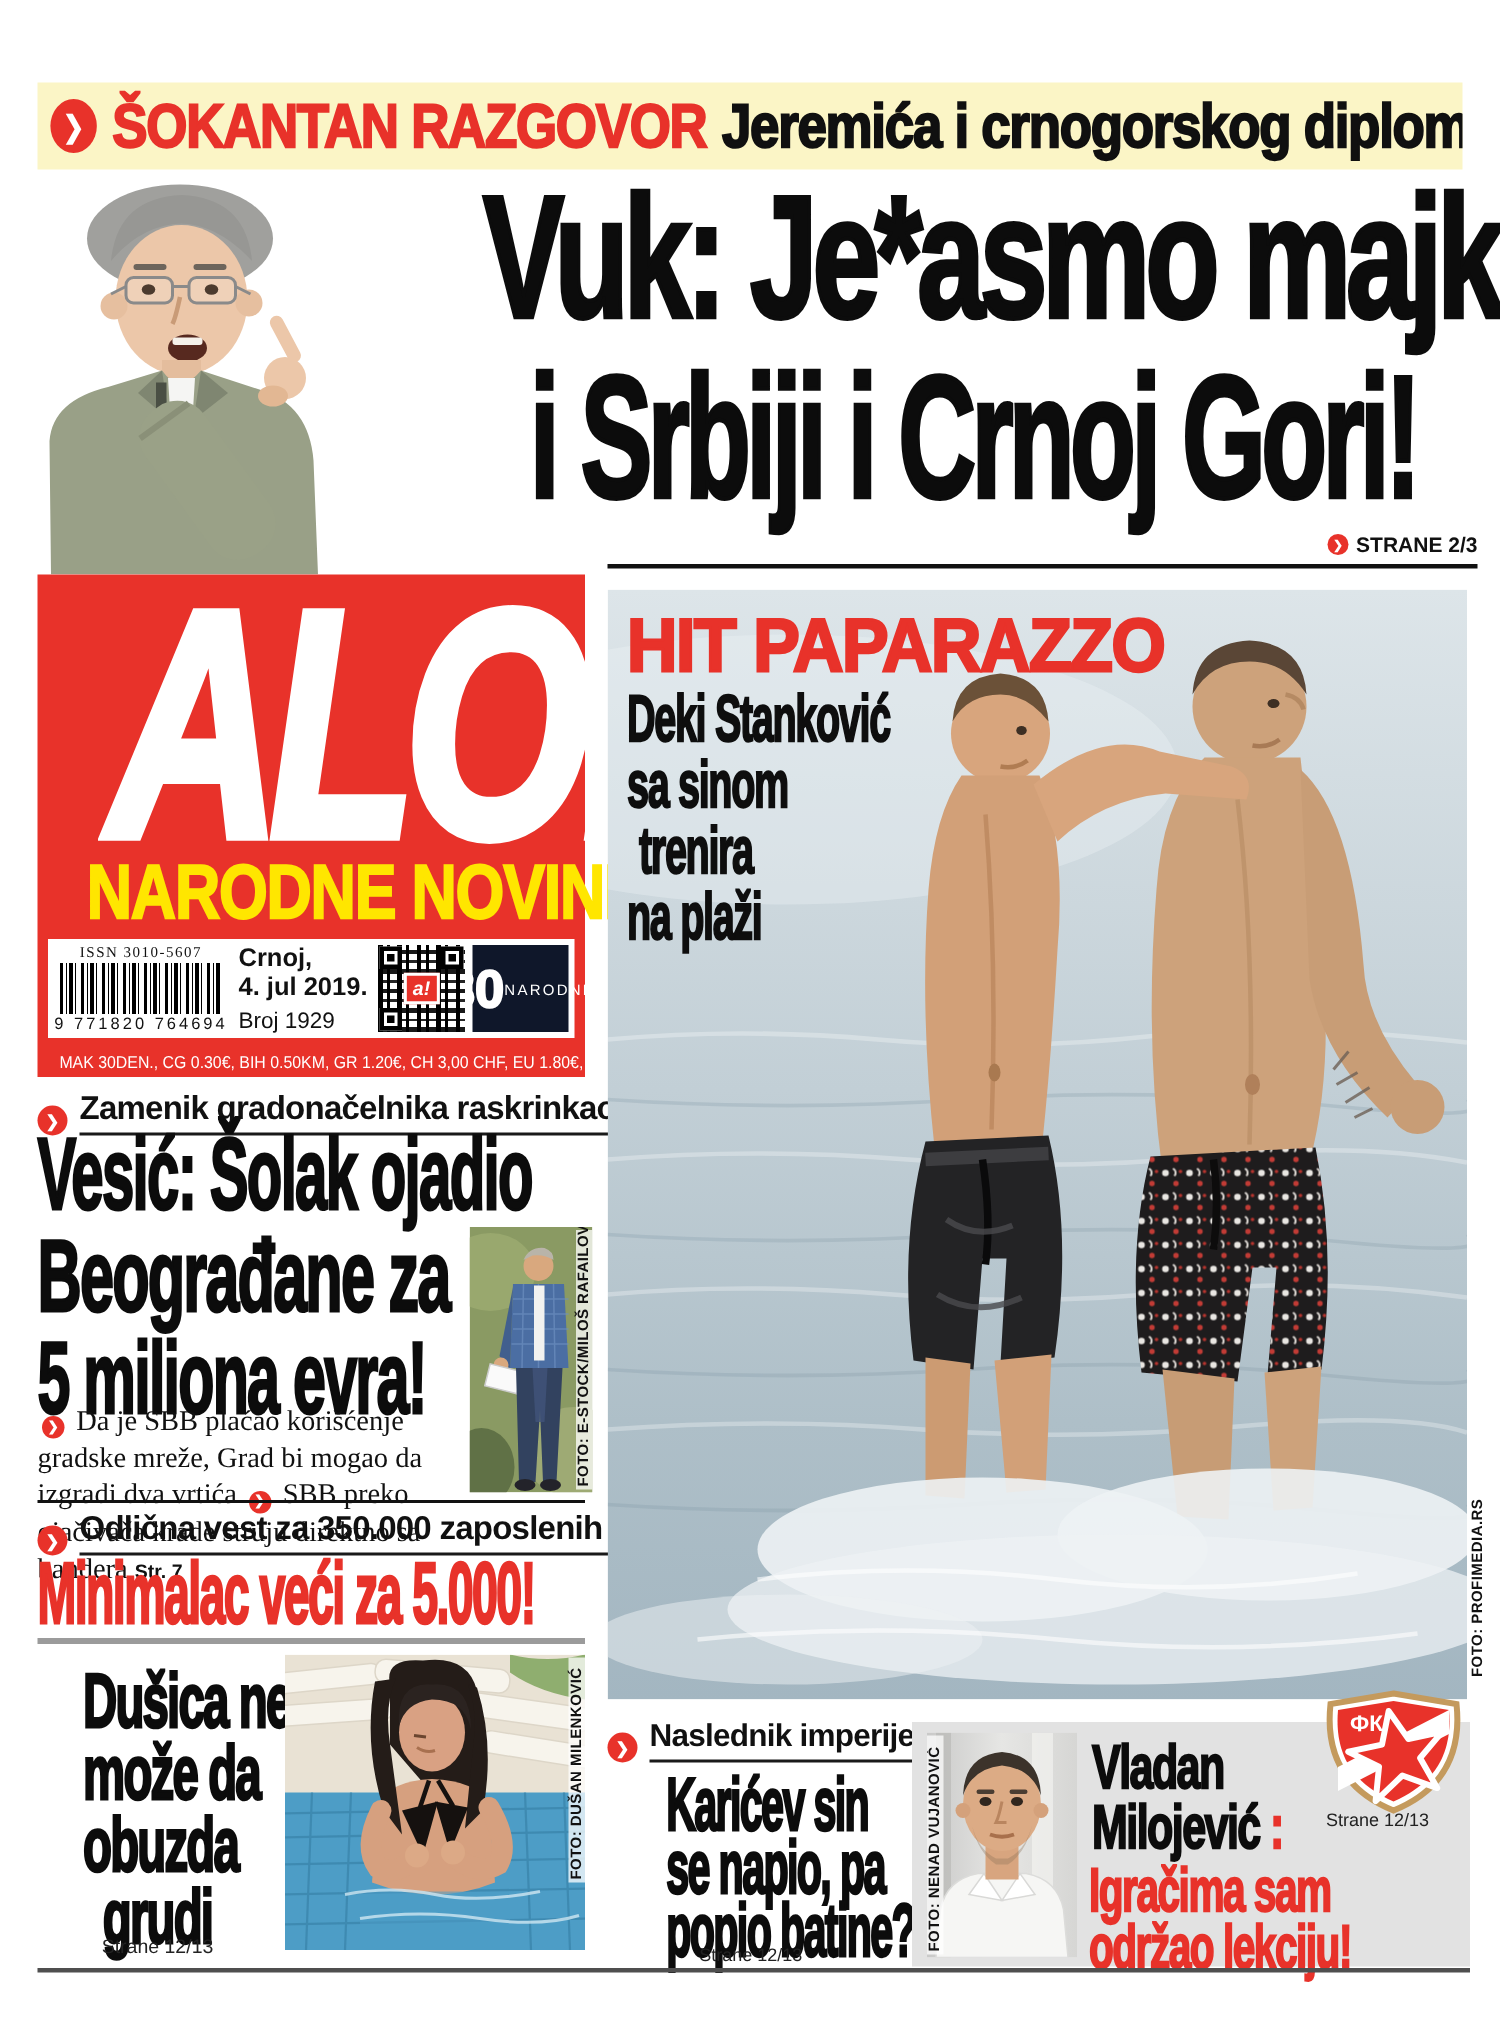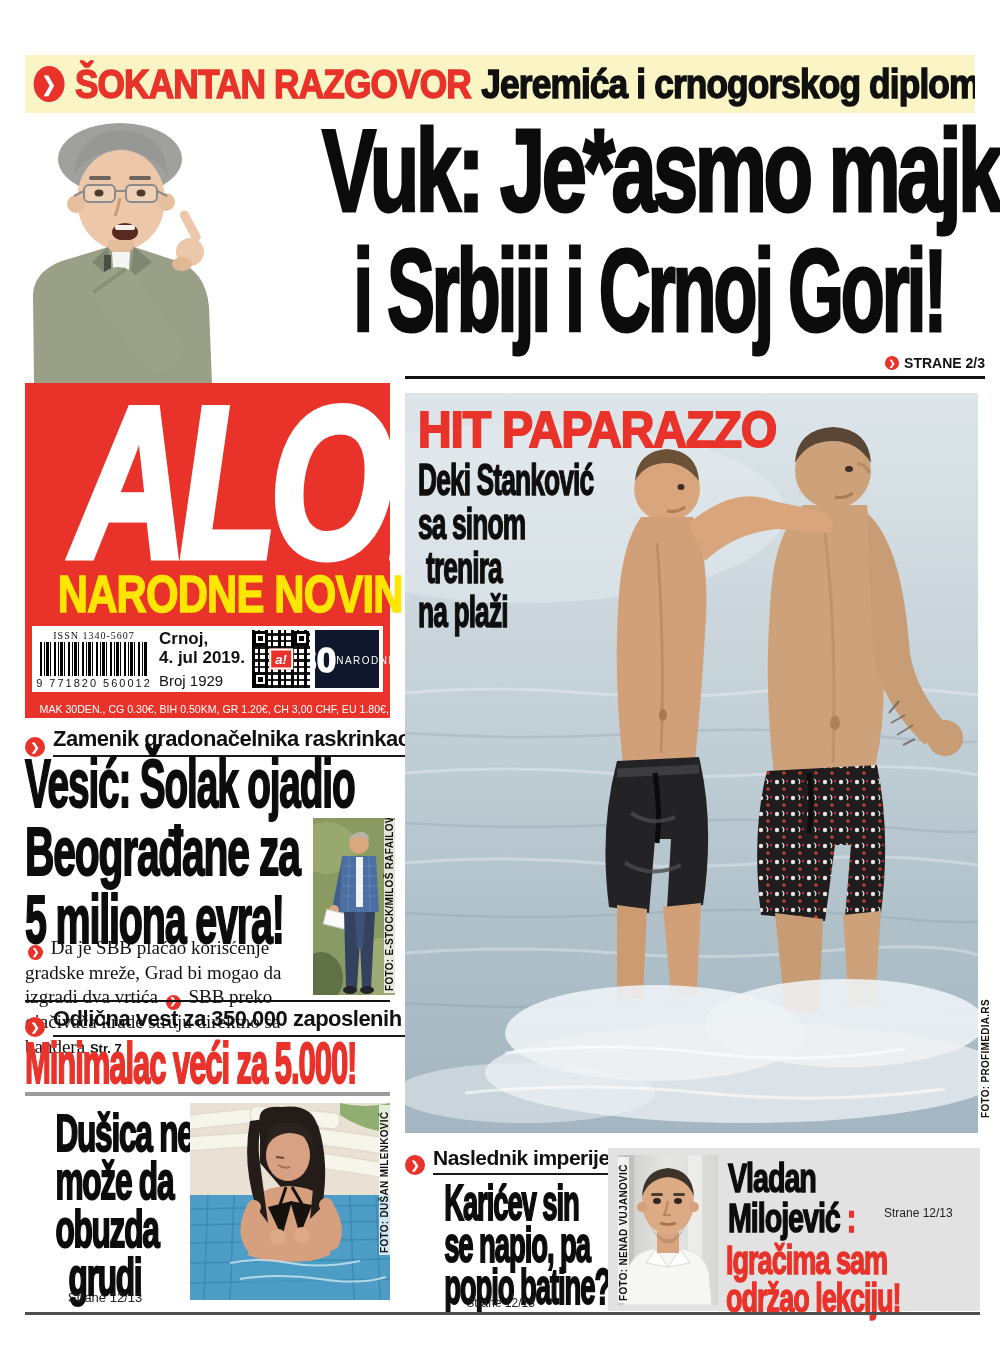--- a/index.html
+++ b/index.html
@@ -181,23 +181,23 @@
       </span>
     <span>STRANE 2/3</span>
   </div>
   <div class="abs lead-rule"></div>
 
   <div class="abs alo-box">
     <div class="alo-logo">ALO!</div>
     <div class="alo-tagline">NARODNE NOVINE</div>
     <div class="alo-infobar">
       <div class="bc-wrap">
-        <div class="bc-issn">ISSN 1340-5607</div>
+        <div class="bc-issn">ISSN 3010-5607</div>
         <div class="bc-bars"></div>
-        <div class="bc-digits">9 771820 560012</div>
+        <div class="bc-digits">9 771820 764694</div>
       </div>
       <div class="date-wrap">
         <div>Crnoj,</div>
         <div>4. jul 2019.</div>
         <div class="issue">Broj 1929</div>
       </div>
       <div class="qr">
         <span class="qr-eye" style="left:1px;top:1px;"></span>
         <span class="qr-eye" style="right:1px;top:1px;"></span>
         <span class="qr-eye" style="left:1px;bottom:1px;"></span>
@@ -464,16 +464,27 @@
       <path d="M42,68 Q50,71 58,68" stroke="#a8704c" stroke-width="2.5" fill="none"></path>
       <path d="M30,62 Q34,78 46,84 L54,84 Q66,78 70,62 Q66,80 54,88 L46,88 Q34,80 30,62 Z" fill="#8c7259" opacity=".35"></path>
     </svg>
     <div class="vcredit vcredit-onphoto" style="position:absolute;left:0;top:2px;height:146px;">FOTO: NENAD VUJANOVIĆ</div>
   </div>
   <div class="abs milo-name" style="left:728px;top:1158px;">Vladan</div>
   <div class="abs milo-name" style="left:728px;top:1198px;"><span>Milojević</span><span class="milo-colon"> :</span></div>
   <div class="abs milo-quote" style="left:726px;top:1240px;">Igračima sam</div>
   <div class="abs milo-quote" style="left:726px;top:1278px;">održao lekciju!</div>
 
+  <div class="abs" style="left:878px;top:1126px;width:102px;height:84px;">
+    <svg width="102" height="84" viewBox="0 0 102 84">
+      <path d="M51,3 L93,10 C96,38 88,66 51,81 C14,66 6,38 9,10 Z" fill="#fff" stroke="#c49a5d" stroke-width="4"></path>
+      <path d="M51,8 L88,14 C90,38 83,61 51,75 C19,61 12,38 14,14 Z" fill="#e8322a"></path>
+      <polygon points="14,52 88,14 88,30 14,68" fill="#fff"></polygon>
+      <g transform="rotate(-12 54 44)">
+        <polygon points="54,14 63,35 86,35 68,49 75,71 54,58 33,71 40,49 22,35 45,35" fill="#e8322a" stroke="#fff" stroke-width="4" stroke-linejoin="round"></polygon>
+      </g>
+      <text x="22" y="28" font-family="Liberation Sans, sans-serif" font-size="15" font-weight="bold" fill="#fff">ФК</text>
+    </svg>
+  </div>
   <div class="abs milo-ref">Strane 12/13</div>
 
   <div class="abs bottom-rule"></div>
 </div>
 
 </body></html>

